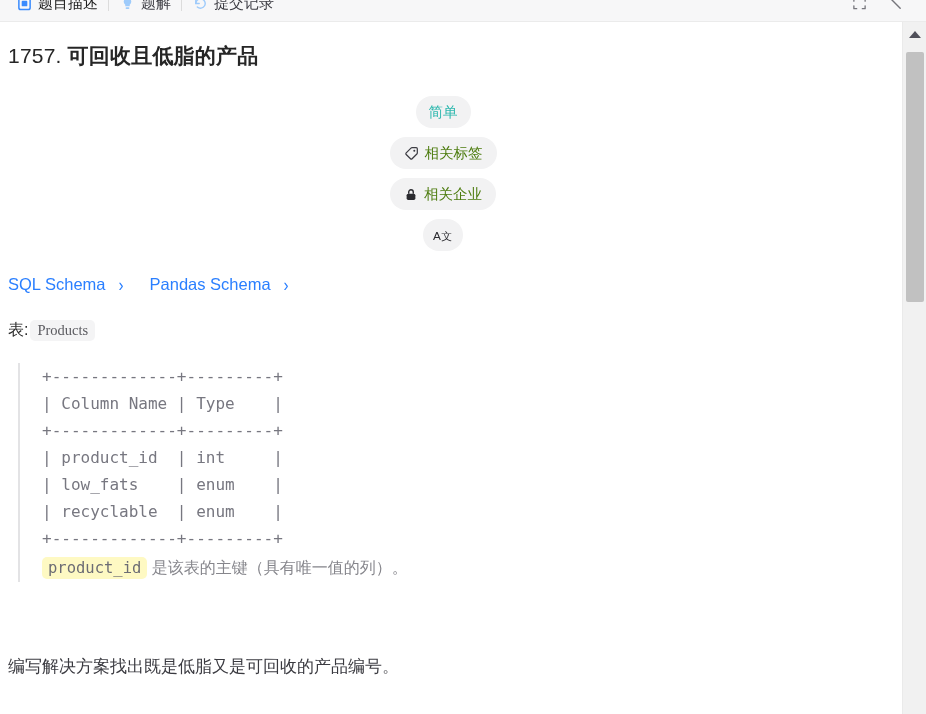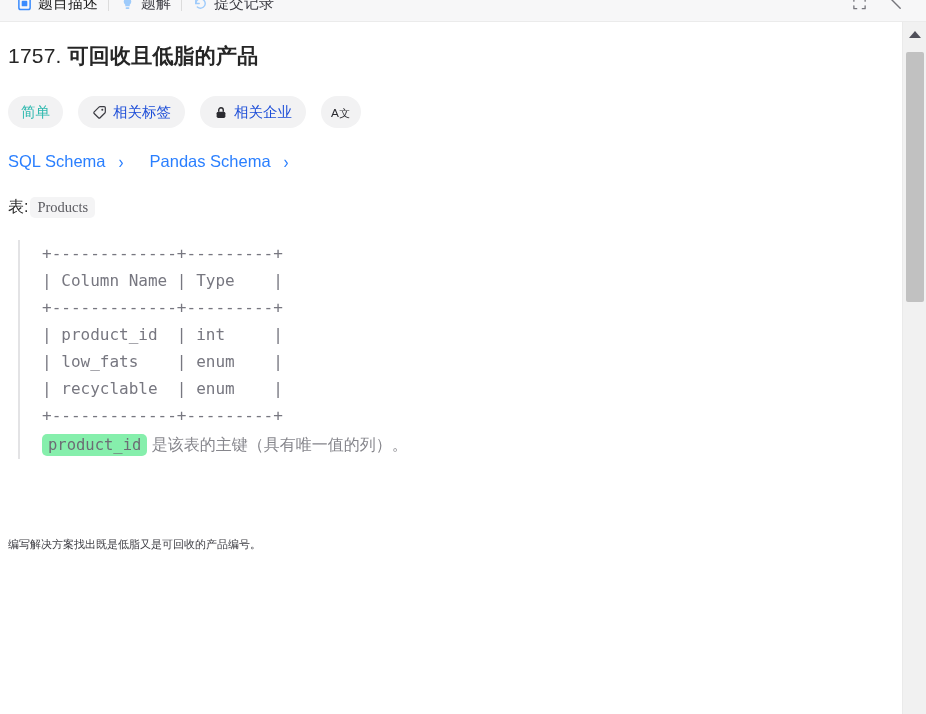--- a/index.html
+++ b/index.html
@@ -85,33 +85,34 @@
     color: #262626;
     margin: 6px 0 0 0;
     font-weight: 400;
     letter-spacing: 0.2px;
   }
   .title b { font-weight: 700; }
 
   .badges {
     display: flex;
     align-items: center;
-    gap: 15px;
+    gap: 9px;
     margin-top: 22px;
+    flex-direction: column;
   }
   .badge {
     display: inline-flex;
     align-items: center;
     gap: 6px;
     height: 32px;
     padding: 0 14px;
     border-radius: 16px;
     background: #f2f2f3;
     font-size: 14.5px;
-    color: #1d4ed8;
+    color: #4d7c0f;
     cursor: pointer;
     white-space: nowrap;
   }
   .badge.difficulty { color: #2db8ae; padding: 0 13px; }
   .badge.square { padding: 0 10px; min-width: 36px; justify-content: center; }
   .badge svg { display: block; }
 
   .schema-links {
     display: flex;
     align-items: center;
@@ -170,28 +171,28 @@
     color: #86868c;
     margin-top: 2px;
     max-width: 880px;
   }
   .desc .mono {
     font-family: "DejaVu Sans Mono", "Liberation Mono", monospace;
     font-size: 15.5px;
     color: #6c6c74;
   }
   .desc .mono.boxed {
-    background: #86efac;
+    background: #fef9c3;
     border-radius: 5px;
     padding: 2px 6px;
   }
   .desc p { margin: 0; }
 
   .body-text {
-    font-size: 11px;
+    font-size: 17px;
     line-height: 26px;
     color: #3a3a40;
   }
   .body-text.first { margin-top: 72px; }
   .body-text.second { margin-top: 34px; }
   .body-text b { color: #1f1f23; font-weight: 700; }
 
   
   .scrollbar {
     position: absolute;

